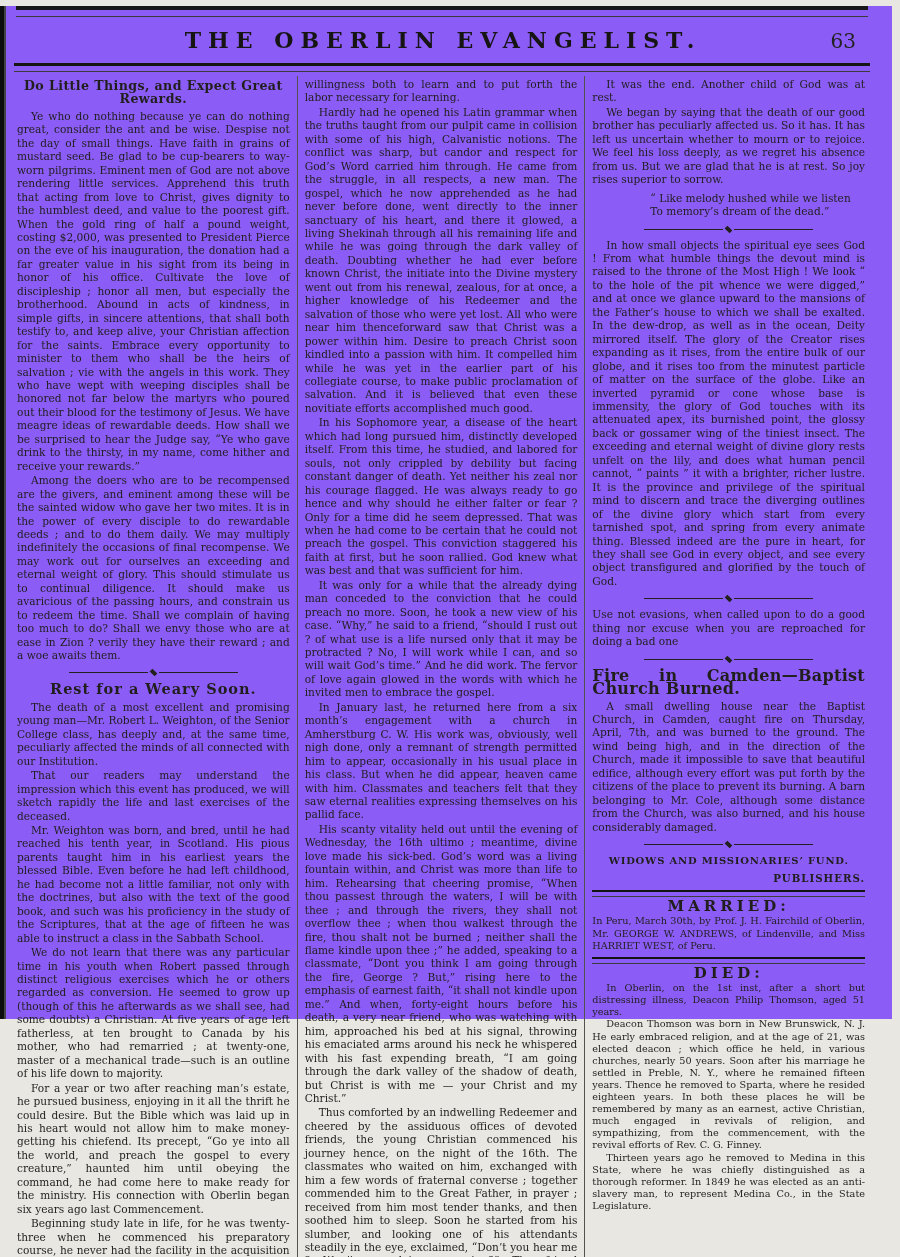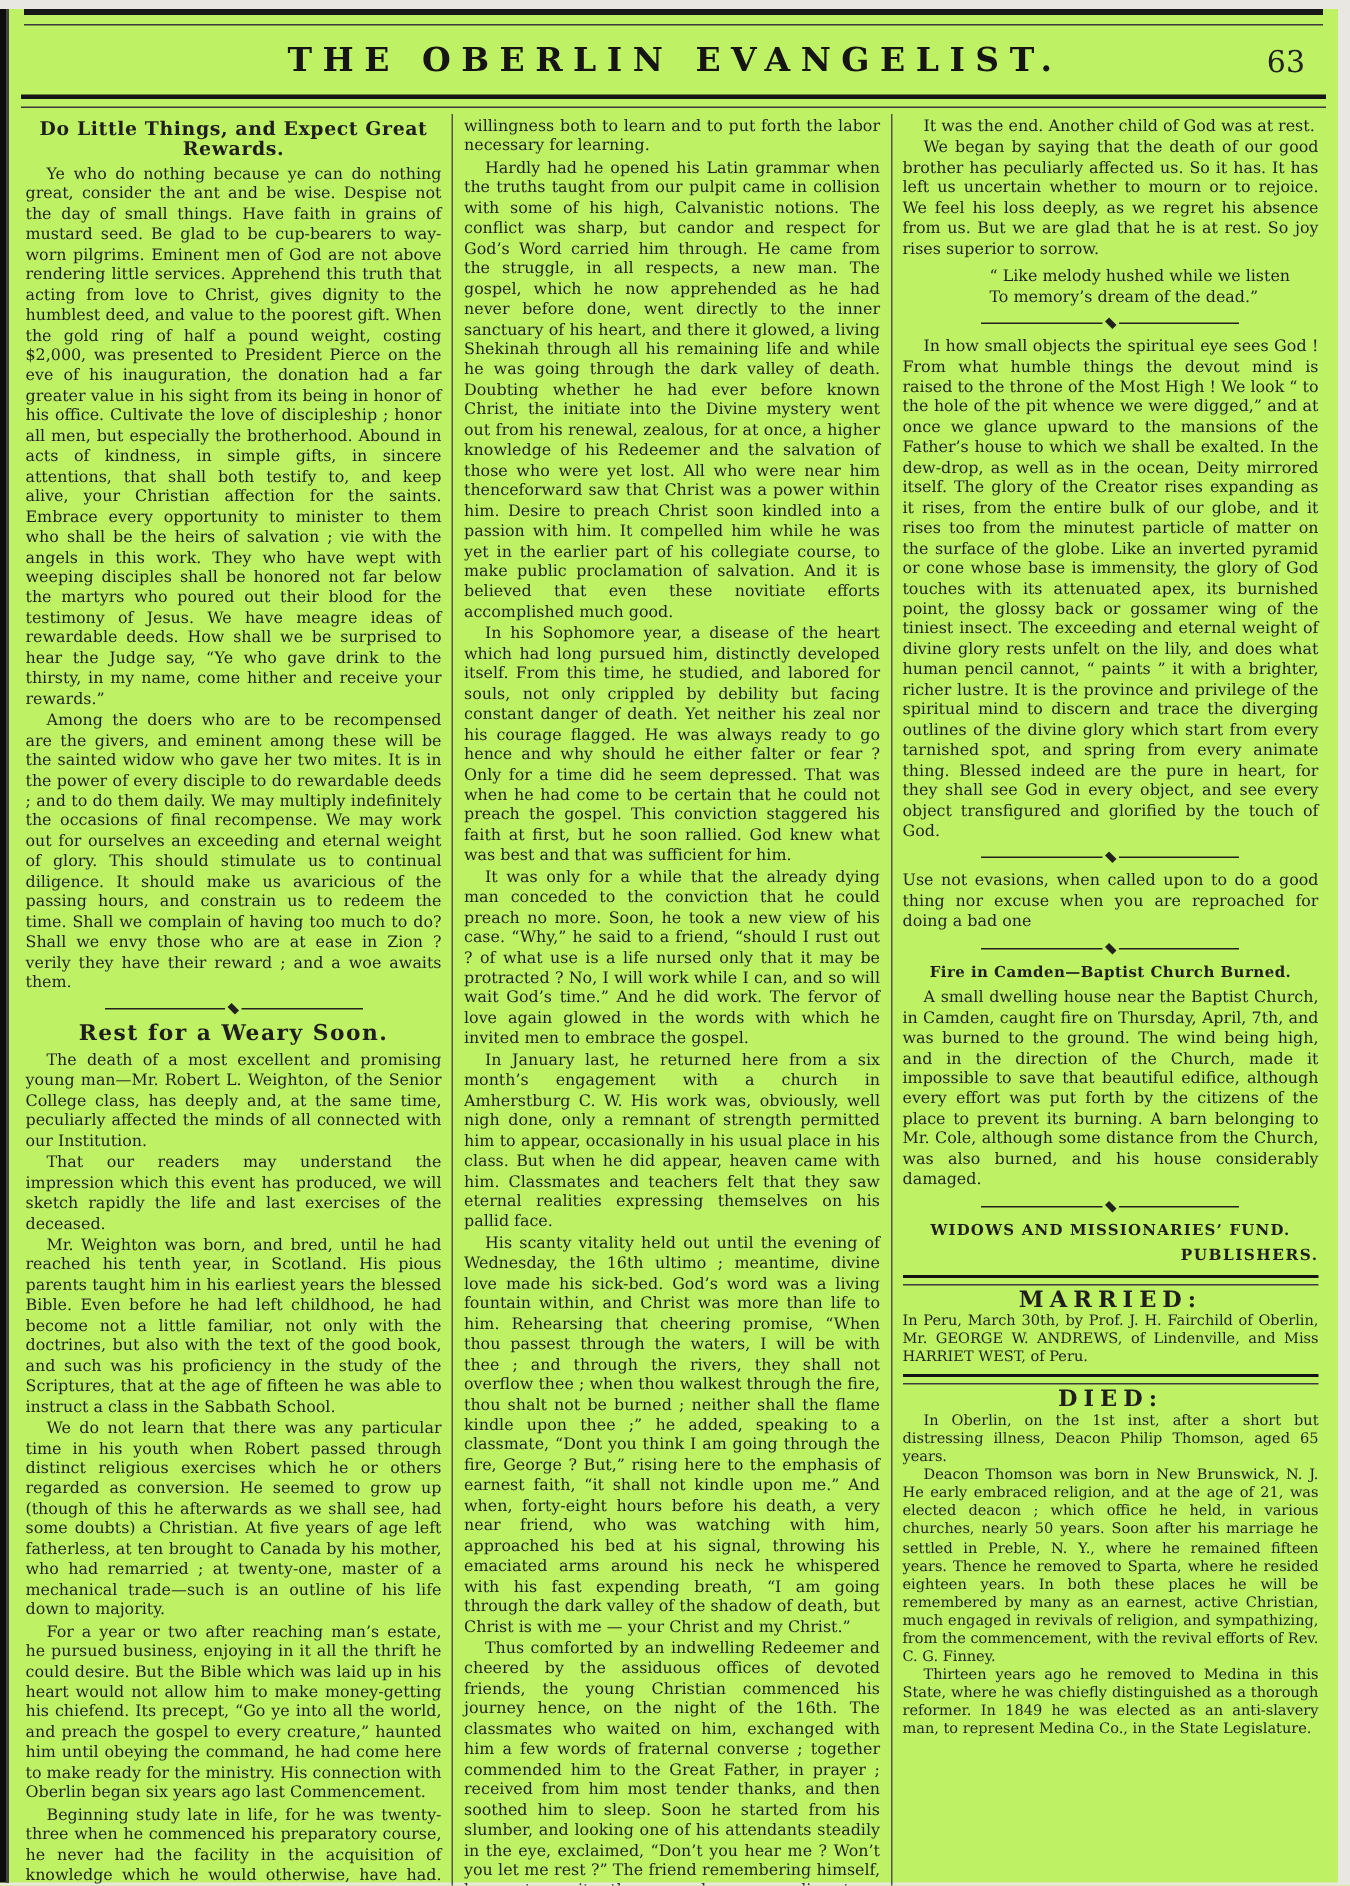--- a/index.html
+++ b/index.html
@@ -2,24 +2,24 @@
 <html><head>
 <meta charset="utf-8">
 <style>
   html,body{margin:0;padding:0;}
   body{
     width:900px;height:1257px;overflow:hidden;
     background:#e9e7e2;
     font-family:"DejaVu Serif","Liberation Serif",serif;
   }
   .page{
-    position:relative;width:892px;height:1249px;margin:0;
-    background:#bef264;color:#1d1c1a;
+    position:relative;width:892px;height:1013px;margin:0;
+    background:#8b5cf6;color:#1d1c1a;
     border-left:4px solid #0d0d0d;box-shadow:inset 6px 0 0 -4px #444;
-    padding:0 0 0 4px;box-sizing:border-box;
+    padding:0 14px 0 4px;box-sizing:border-box;
   }
   .top-ornament{
     margin:6px 10px 0 8px;height:6px;
     border-top:4px solid #181818;border-bottom:1px solid #3a3a3a;
   }
   .masthead{position:relative;height:44px;}
   .masthead h1{
     margin:0;position:absolute;left:0;right:0;top:10px;
     text-align:center;font-size:22px;font-weight:700;letter-spacing:7px;
     color:#161514;
@@ -43,21 +43,21 @@
   .col.mid{border-left:1px solid #55524d;border-right:1px solid #55524d;}
   .col p{margin:0 0 1px 0;text-indent:14px;}
   .col p.noindent{text-indent:0;}
   .headline-sm{
     margin:1px 0 4px 0;font-size:12.6px;font-weight:700;text-align:center;letter-spacing:0.4px;
   }
   .headline-md{
     margin:4px 0 5px 0;font-size:14.5px;font-weight:700;text-align:center;letter-spacing:1px;
   }
   .headline-fire{
-    margin:3px 0 4px 0;font-size:10px;font-weight:700;text-align:center;letter-spacing:0.3px;
+    margin:3px 0 4px 0;font-size:16px;font-weight:700;letter-spacing:0.3px;
   }
   .headline-caps{
     margin:4px 0 4px 0;font-size:10px;font-weight:700;text-align:center;letter-spacing:0.8px;
   }
   .headline-vital{
     margin:2px 0 2px 0;font-size:15px;font-weight:700;text-align:center;letter-spacing:4px;
   }
   .divider{
     display:flex;align-items:center;justify-content:center;
     margin:7px auto 6px auto;width:62%;
@@ -167,20 +167,20 @@
         <span></span>
         <span class="signature">PUBLISHERS.</span>
       </div>
 
       <div class="heavy-rule"></div>
       <h3 class="headline-vital">MARRIED:</h3>
       <p class="fine noindent">In Peru, March 30th, by Prof. J. H. Fairchild of Oberlin, Mr. GEORGE W. ANDREWS, of Lindenville, and Miss HARRIET WEST, of Peru.</p>
 
       <div class="heavy-rule"></div>
       <h3 class="headline-vital">DIED:</h3>
-      <p class="fine">In Oberlin, on the 1st inst, after a short but distressing illness, Deacon Philip Thomson, aged 65 years.</p>
+      <p class="fine">In Oberlin, on the 1st inst, after a short but distressing illness, Deacon Philip Thomson, aged 51 years.</p>
       <p class="fine">Deacon Thomson was born in New Brunswick, N. J.  He early embraced religion, and at the age of 21, was elected deacon ; which office he held, in various churches, nearly 50 years.  Soon after his marriage he settled in Preble, N. Y., where he remained fifteen years.  Thence he removed to Sparta, where he resided eighteen years.  In both these places he will be remembered by many as an earnest, active Christian, much engaged in revivals of religion, and sympathizing, from the commencement, with the revival efforts of Rev. C. G. Finney.</p>
       <p class="fine">Thirteen years ago he removed to Medina in this State, where he was chiefly distinguished as a thorough reformer. In 1849 he was elected as an anti-slavery man, to represent Medina Co., in the State Legislature.</p>
 
     </section>
 
   </main>
 </div>
 
 </body></html>

